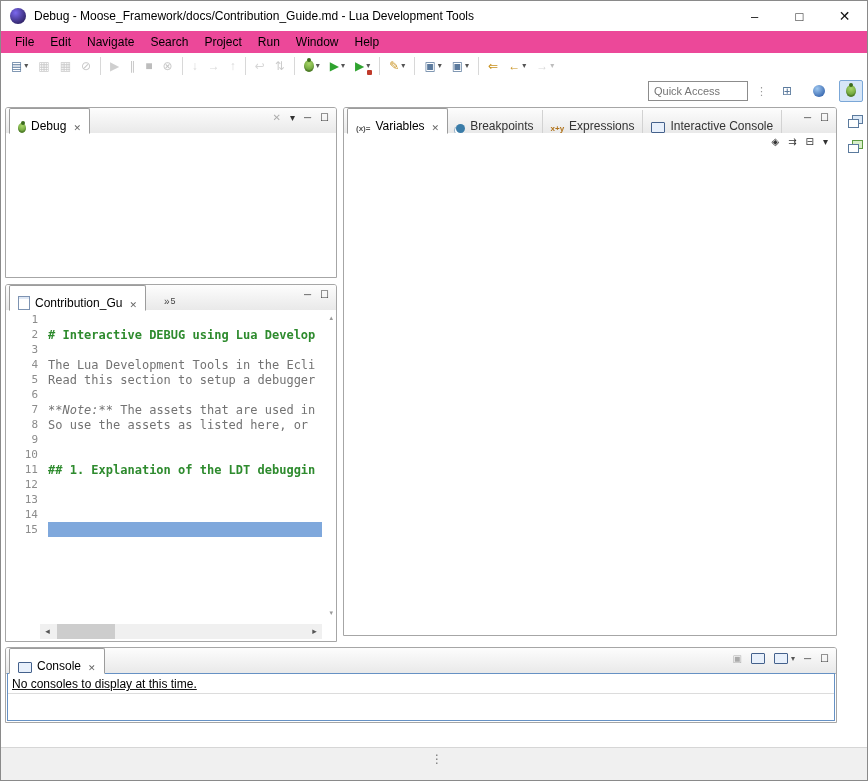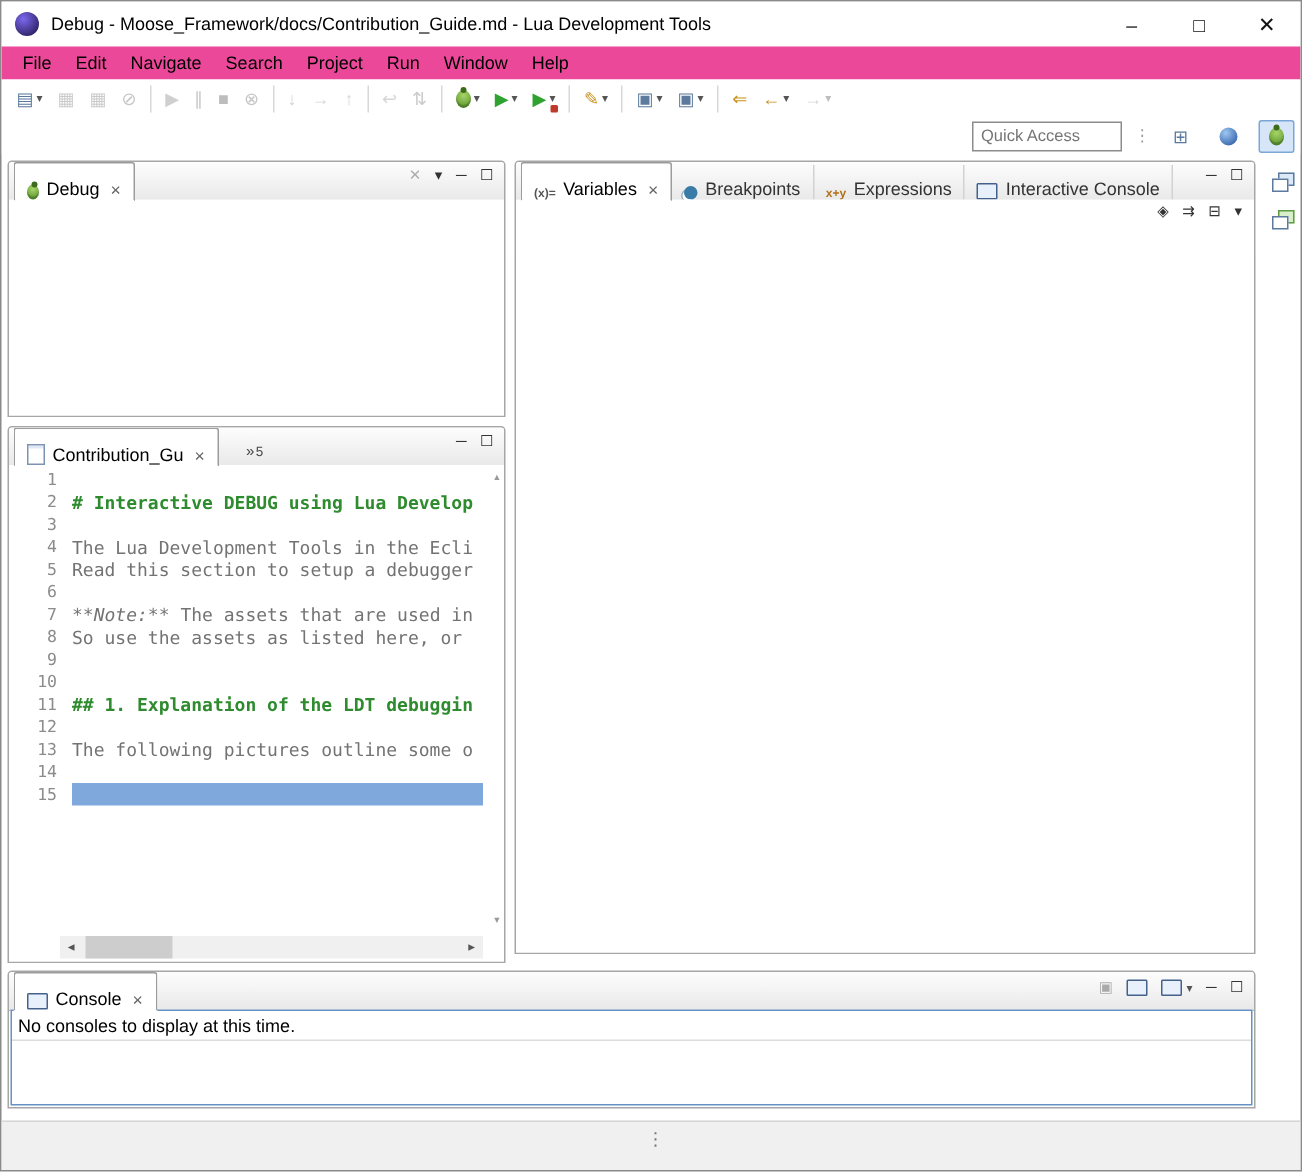--- a/index.html
+++ b/index.html
@@ -67,21 +67,21 @@
   .sel-fill{flex:1;height:15px;background:#7fa8dc;}
   .ed-scroll-up{position:absolute;top:4px;right:3px;font-size:7px;color:#999;}
   .ed-scroll-down{position:absolute;bottom:24px;right:3px;font-size:7px;color:#999;}
   .hscroll{position:absolute;left:34px;right:14px;bottom:2px;height:15px;background:#f0f0f0;display:flex;}
   .harrow{width:15px;text-align:center;font-size:9px;color:#555;line-height:15px;flex:none;}
   .htrack{flex:1;position:relative;}
   .hthumb{position:absolute;left:2px;top:0;width:58px;height:15px;background:#cdcdcd;}
   
   .vars-tools{position:absolute;top:4px;right:8px;display:flex;align-items:center;gap:9px;}
   
-  .console-body{position:absolute;top:25px;left:1px;right:1px;bottom:1px;border:1px solid #6691c4;background:#fff;}
+  .console-body{position:absolute;top:25px;left:1px;right:1px;bottom:1px;border:1px solid #6691c4;background:#fff;text-decoration:underline;}
   .console-msg{font-size:12px;color:#000;padding:3px 4px 2px 4px;border-bottom:1px solid #dcdcdc;}
   
   .right-strip{position:absolute;top:106px;left:842px;width:24px;height:640px;display:flex;flex-direction:column;align-items:center;gap:12px;padding-top:8px;box-sizing:border-box;}
   .stack-icon{position:relative;width:15px;height:13px;}
   .stack-icon::before{content:"";position:absolute;right:0;top:0;width:9px;height:7px;border:1px solid #5b7a9d;background:#dce9f7;}
   .stack-icon::after{content:"";position:absolute;left:0;bottom:0;width:9px;height:7px;border:1px solid #5b7a9d;background:#fff;}
   .stack-icon.alt::before{background:#d9efc9;border-color:#5f9b43;}
   
   .bottom-bar{position:absolute;left:0;right:0;top:746px;height:34px;background:#f0f0f0;border-top:1px solid #d6d6d6;}
   .bottom-grip{position:absolute;left:430px;top:5px;color:#777;font-size:12px;line-height:1;}
@@ -289,21 +289,20 @@
       <div class="code-line md-h">
         <span class="num">11</span>
         <span class="txt">## 1. Explanation of the LDT debuggin</span>
       </div>
       <div class="code-line">
         <span class="num">12</span>
         <span class="txt"></span>
       </div>
       <div class="code-line">
         <span class="num">13</span>
-        <span class="txt">The following pictures outline some o</span>
       </div>
       <div class="code-line">
         <span class="num">14</span>
         <span class="txt"></span>
       </div>
       <div class="code-line">
         <span class="num">15</span>
         <span class="sel-fill"></span>
       </div>
     </div>
@@ -351,21 +350,21 @@
       <span class="pc">▾</span>
     </div>
   </div>
 </div>
 
 <div class="right-strip">
   <span class="stack-icon"></span>
   <span class="stack-icon alt"></span>
 </div>
 
-<div class="panel" style="left:4px;top:646px;width:832px;height:92px;">
+<div class="panel" style="left:4px;top:646px;width:832px;height:76px;">
   <div class="phead">
     <div class="tab sel">
       <span class="mon"></span>
       <span>Console</span>
       <span class="tab-close">✕</span>
     </div>
     <div class="pctrl">
       <span class="pc dis">▣</span>
       <span class="mon"></span>
       <span style="display:flex;align-items:center;gap:1px;">

